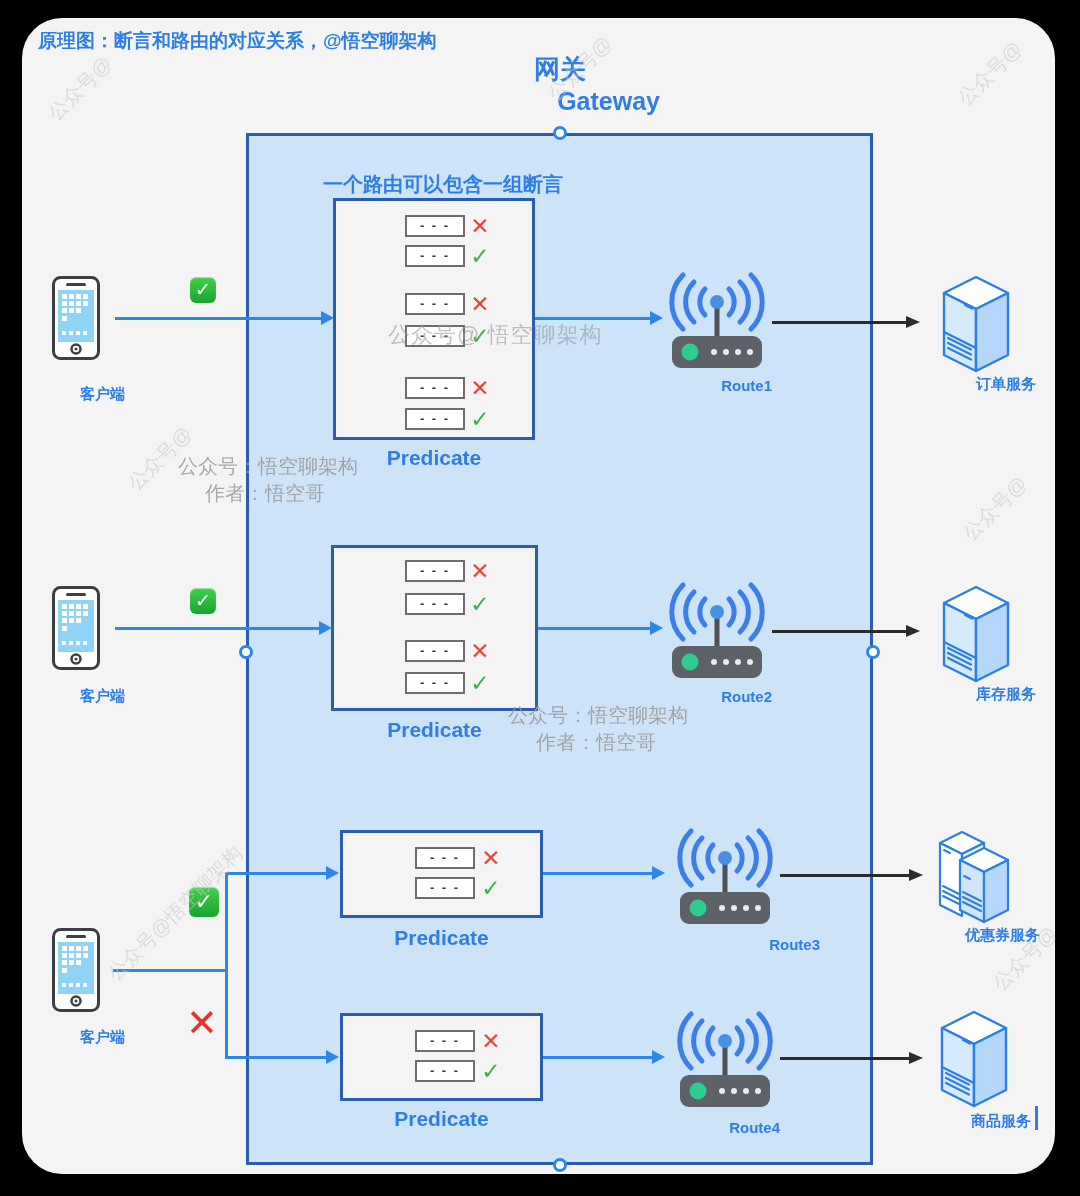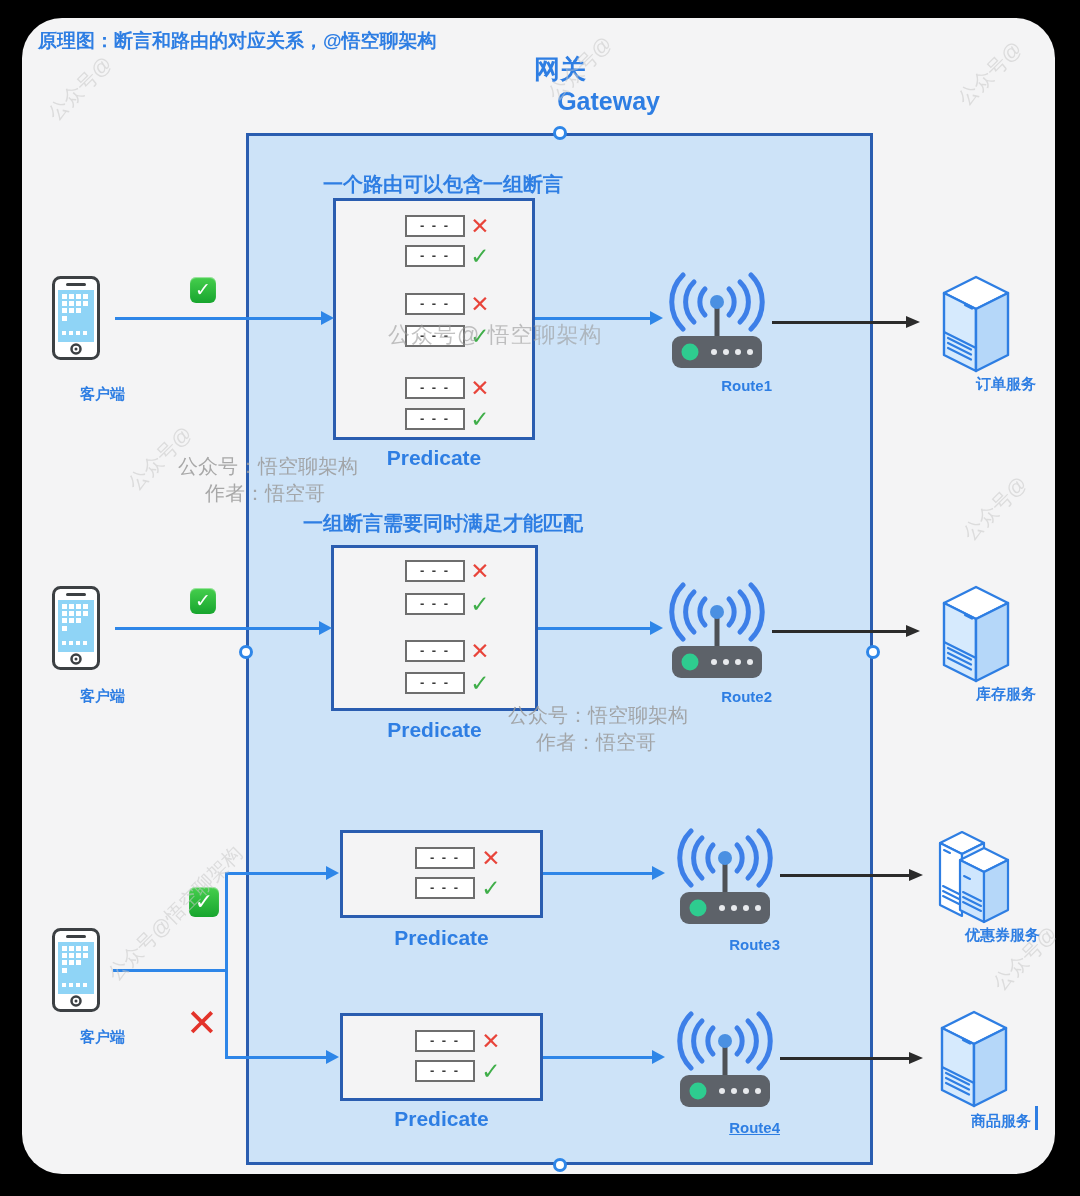--- a/index.html
+++ b/index.html
@@ -45,21 +45,20 @@
 <div class="stage">
   <div class="canvas"></div>
 
   <div class="abs blue-t" style="left:38px;top:28px;font-size:19px;">原理图：断言和路由的对应关系，@悟空聊架构</div>
   <div class="abs blue-t" style="left:460px;top:52px;width:200px;text-align:center;font-size:26px;">网关</div>
   <div class="abs blue-t" style="left:460px;top:87px;width:200px;text-align:right;font-size:25px;">Gateway</div>
 
   <div class="gwbox"></div>
 
   <div class="caption" style="left:273px;top:155px;width:340px;margin-top:16px;">一个路由可以包含一组断言</div>
-  <div class="caption" style="left:273px;top:510px;width:340px;">一组断言需要同时满足才能匹配</div>
 
   <div class="pbox" style="left:333px;top:198px;width:202px;height:242px;"></div>
   <div class="pbox" style="left:331px;top:545px;width:207px;height:166px;"></div>
   <div class="pbox" style="left:340px;top:830px;width:203px;height:88px;"></div>
   <div class="pbox" style="left:340px;top:1013px;width:203px;height:88px;"></div>
 
   <div class="item" style="left:405px;top:215px;">- - -</div>
   <div class="mark fail" style="left:467px;top:213px;">✕</div>
   <div class="item" style="left:405px;top:245px;">- - -</div>
   <div class="mark pass" style="left:467px;top:243px;">✓</div>
@@ -266,41 +265,41 @@
     </g>
     <rect x="52.5" y="30" width="5" height="38" fill="#4d5156"></rect>
     <circle cx="55" cy="30" r="7" fill="#4a90e2"></circle>
     <rect x="10" y="64" width="90" height="32" rx="9" fill="#5d6269"></rect>
     <circle cx="28" cy="80" r="8.5" fill="#2ecc8f"></circle>
     <circle cx="52" cy="80" r="3" fill="#e8eaed"></circle>
       <circle cx="64" cy="80" r="3" fill="#e8eaed"></circle>
     <circle cx="76" cy="80" r="3" fill="#e8eaed"></circle>
       <circle cx="88" cy="80" r="3" fill="#e8eaed"></circle>
   </svg>
-  <div class="route-label" style="left:670px;top:936px;width:110px;">Route3</div>
+  <div class="route-label" style="left:710px;top:936px;width:110px;">Route3</div>
 
   <svg class="abs" style="left:670px;top:1011px;" width="110" height="108" viewBox="0 0 110 108">
     <g stroke="#3d7fe8" stroke-width="5" fill="none" stroke-linecap="round">
       <path d="M43 17 A 19 19 0 0 0 43 43"></path>
         <path d="M32 10 A 28 28 0 0 0 32 50"></path>
         <path d="M21 3 A 38 38 0 0 0 21 57"></path>
       <path d="M67 17 A 19 19 0 0 1 67 43"></path>
         <path d="M78 10 A 28 28 0 0 1 78 50"></path>
         <path d="M89 3 A 38 38 0 0 1 89 57"></path>
     </g>
     <rect x="52.5" y="30" width="5" height="38" fill="#4d5156"></rect>
     <circle cx="55" cy="30" r="7" fill="#4a90e2"></circle>
     <rect x="10" y="64" width="90" height="32" rx="9" fill="#5d6269"></rect>
     <circle cx="28" cy="80" r="8.5" fill="#2ecc8f"></circle>
     <circle cx="52" cy="80" r="3" fill="#e8eaed"></circle>
       <circle cx="64" cy="80" r="3" fill="#e8eaed"></circle>
     <circle cx="76" cy="80" r="3" fill="#e8eaed"></circle>
       <circle cx="88" cy="80" r="3" fill="#e8eaed"></circle>
   </svg>
-  <div class="route-label" style="left:670px;top:1119px;width:110px;text-decoration:underline;">Route4</div>
+  <div class="route-label" style="left:670px;top:1119px;width:110px;">Route4</div>
 
   <svg class="abs" style="left:940px;top:275px;" width="72" height="100" viewBox="0 0 72 100">
     <g stroke="#2e7ee3" stroke-width="2.4" stroke-linejoin="round">
       <polygon points="36,2 68,18 36,34 4,18" fill="#ffffff"></polygon>
       <polygon points="4,18 36,34 36,96 4,80" fill="#d6eafd"></polygon>
       <polygon points="36,34 68,18 68,80 36,96" fill="#b5d7f9"></polygon>
     </g>
     <g stroke="#2e7ee3" stroke-width="2.2" stroke-linecap="round">
       <line x1="4" y1="57" x2="36" y2="73"></line>
       <line x1="8" y1="63" x2="31" y2="74.5"></line>

